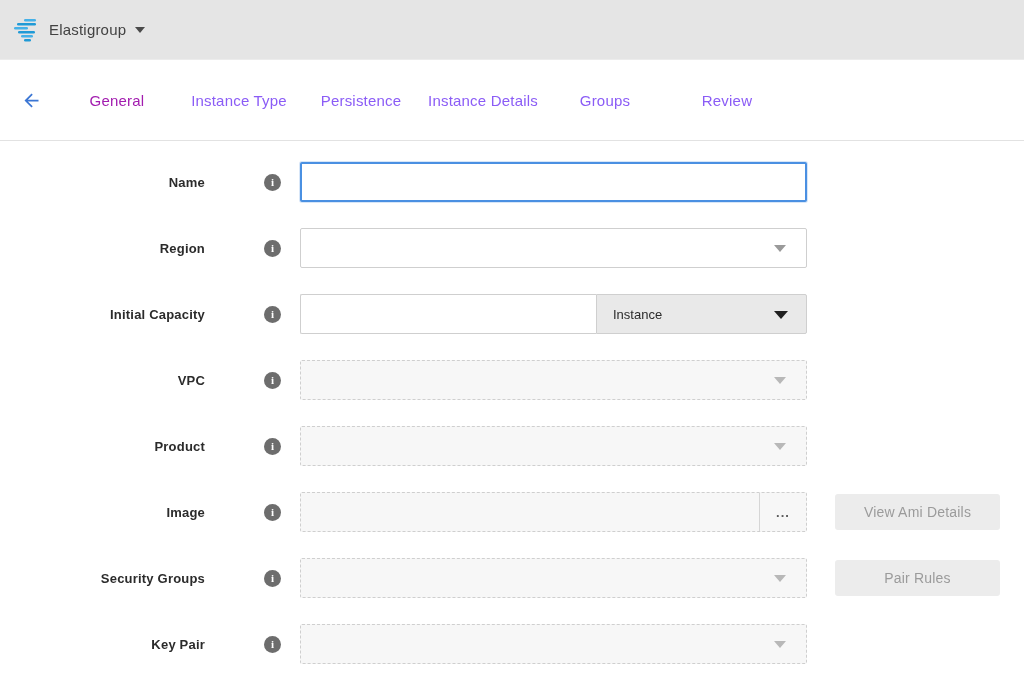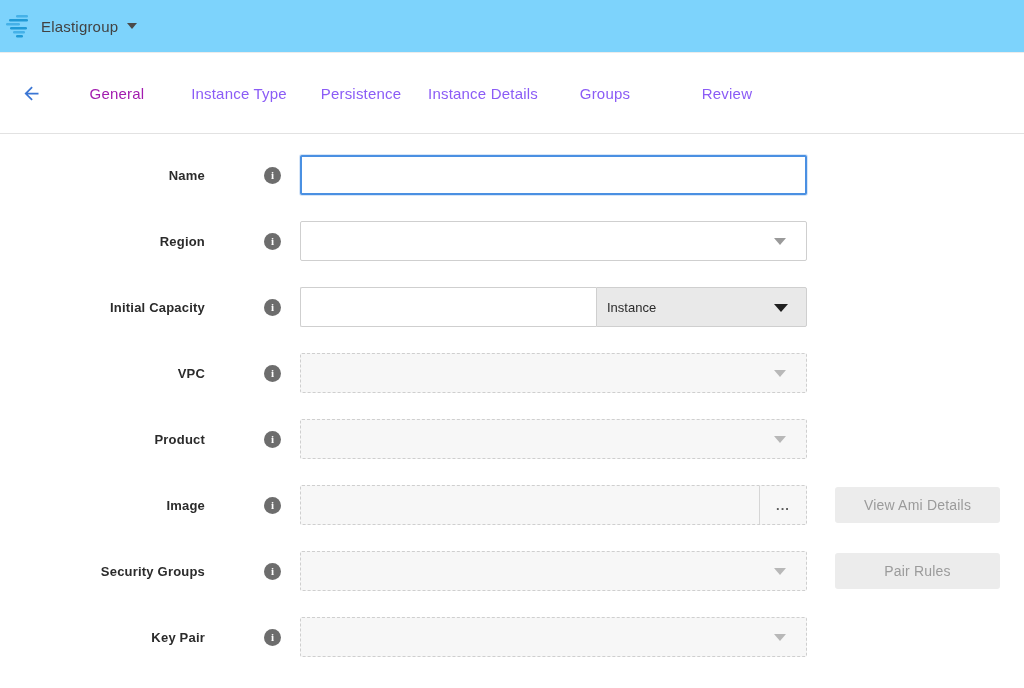--- a/index.html
+++ b/index.html
@@ -6,26 +6,26 @@
   html, body {
     width: 1024px; height: 688px;
     background: #ffffff;
     font-family: "Liberation Sans", sans-serif;
     overflow: hidden;
     color: #2b2b2b;
   }
 
   
   .topbar {
-    height: 53px;
+    height: 60px;
     display: flex;
     align-items: center;
     border-bottom: 1px solid #ececec;
-    padding-left: 6px;
-    background: #7dd3fc;
+    padding-left: 14px;
+    background: #e5e5e5;
   }
   .logo { width: 26px; height: 24px; display: block; }
   .topbar-title {
     margin-left: 9px;
     font-size: 15px;
     color: #424242;
     letter-spacing: .2px;
   }
   .topbar-caret {
     margin-left: 9px;
@@ -147,21 +147,21 @@
   }
   .unit-select {
     width: 211px; height: 40px;
     background: #e9e9e9;
     border: 1px solid #cfcfcf;
     border-radius: 0 2px 2px 0;
     display: flex; align-items: center;
     position: relative;
     font-size: 13px;
     color: #2b2b2b;
-    padding-left: 10px;
+    padding-left: 16px;
     cursor: pointer;
   }
   .unit-select .caret {
     border-left: 7px solid transparent;
     border-right: 7px solid transparent;
     border-top: 8px solid #1f1f1f;
     right: 18px;
   }
 
   

